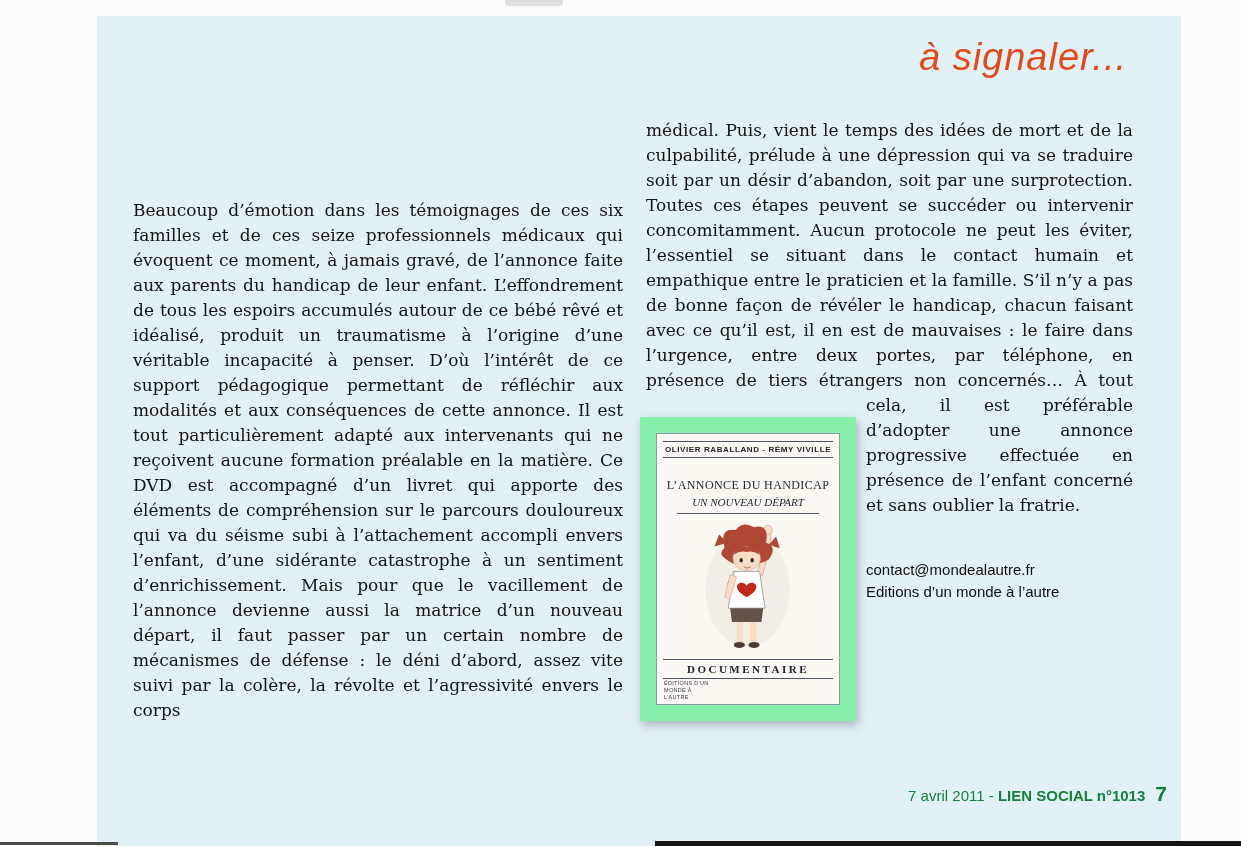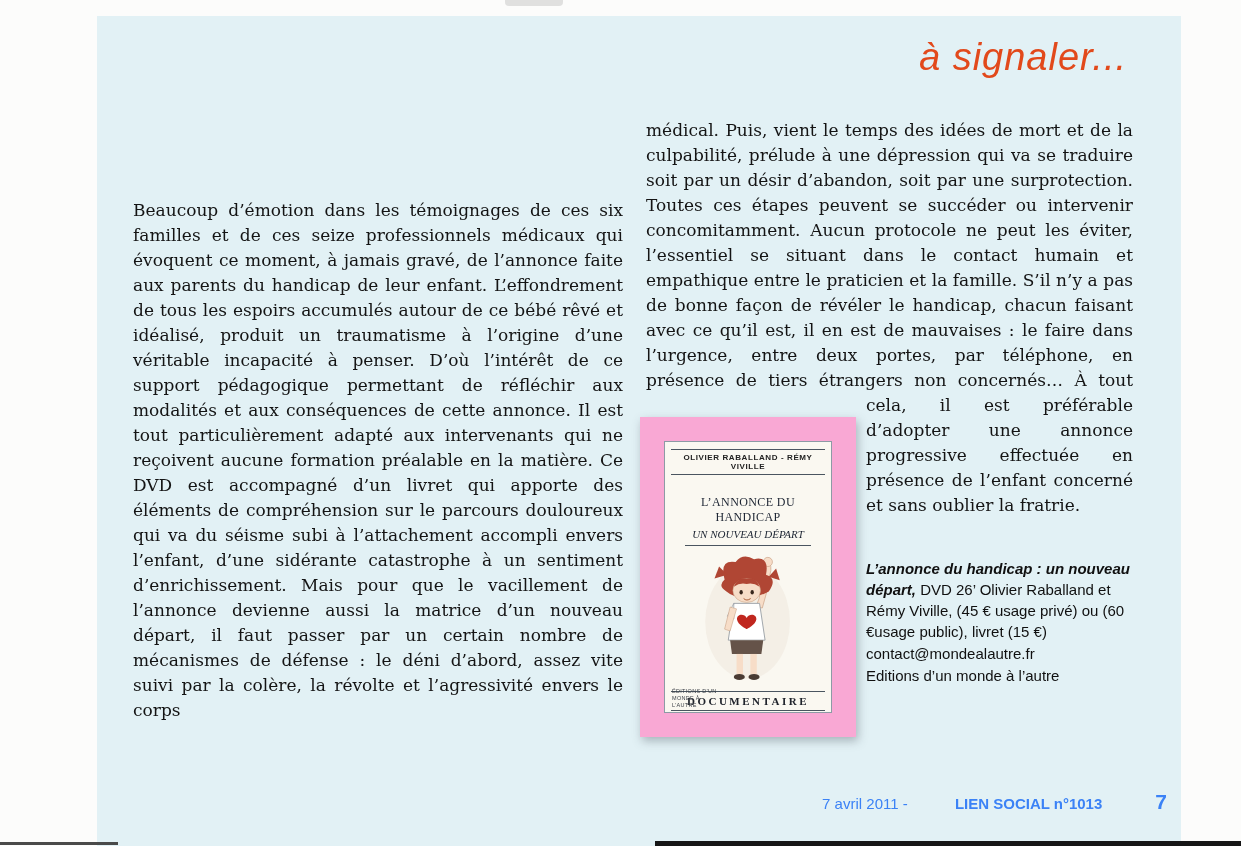--- a/index.html
+++ b/index.html
@@ -52,22 +52,22 @@
   .part1 { text-align-last:justify; }
   .part2 { }
 
   
   .dvd-wrap {
     float:left;
     width:216px;
     margin:24px 10px 6px -6px;
   }
   .dvd-sheet {
-    background:#f9a8d4;
-    padding:24px;
+    background:#86efac;
+    padding:16px;
     box-shadow:2px 4px 9px rgba(60,70,80,0.35);
   }
   .dvd-inner {
     border:1px solid #8d9aa5;
     background:#faf8f1;
     height:272px;
     padding:7px 6px 5px;
     text-align:center;
     position:relative;
     font-family:"Liberation Serif", serif;
@@ -125,24 +125,24 @@
     font-family:"Liberation Sans", sans-serif;
     font-size:15px; line-height:21px;
     color:#101010;
     text-align:left;
   }
   .cit-title { font-weight:bold; font-style:italic; }
   .cit-line { margin-top:1px; }
 
   
   .footer {
-    position:absolute; right:74px; bottom:32px;
-    font-family:"Liberation Sans", sans-serif;
-    font-size:15px; color:#3b82f6;
-    display:flex; align-items:baseline;gap:43px;
+    position:absolute; right:74px; bottom:40px;
+    font-family:"Liberation Sans", sans-serif;
+    font-size:15px; color:#15803d;
+    display:flex; align-items:baseline;
   }
   .footer .journal { font-weight:bold; white-space:pre; }
   .footer .date { white-space:pre; }
   .footer .pagenum {
     font-weight:bold; font-size:21px; margin-left:10px;
   }
 
   
   .strip-right { position:absolute; bottom:0; left:655px; width:586px; height:5px; background:#161616; }
   .strip-left  { position:absolute; bottom:1px; left:0; width:118px; height:3px; background:#4a4a4a; }
@@ -203,21 +203,20 @@
           </div>
           <div class="dvd-genre">DOCUMENTAIRE</div>
           <div class="dvd-pub">Éditions d’un monde à l’autre</div>
         </div>
       </div>
     </div>
 
     <p class="body-text part2">cela, il est préférable d’adopter une annonce progressive effectuée en présence de l’enfant concerné et sans oublier la fratrie.</p>
 
     <div class="citation">
-      <p><span class="cit-title">L’annonce du handicap : un nouveau départ,</span> <span>DVD 26’ Olivier Raballand et Rémy Viville, (45 € usage privé) ou (60 €usage public), livret (15 €)</span></p>
       <p class="cit-line">contact@mondealautre.fr</p>
       <p class="cit-line">Editions d’un monde à l’autre</p>
     </div>
   </div>
 
 </div>
 
 <div class="footer">
   <span class="date">7 avril 2011 - </span>
   <span class="journal">LIEN SOCIAL n°1013</span>

